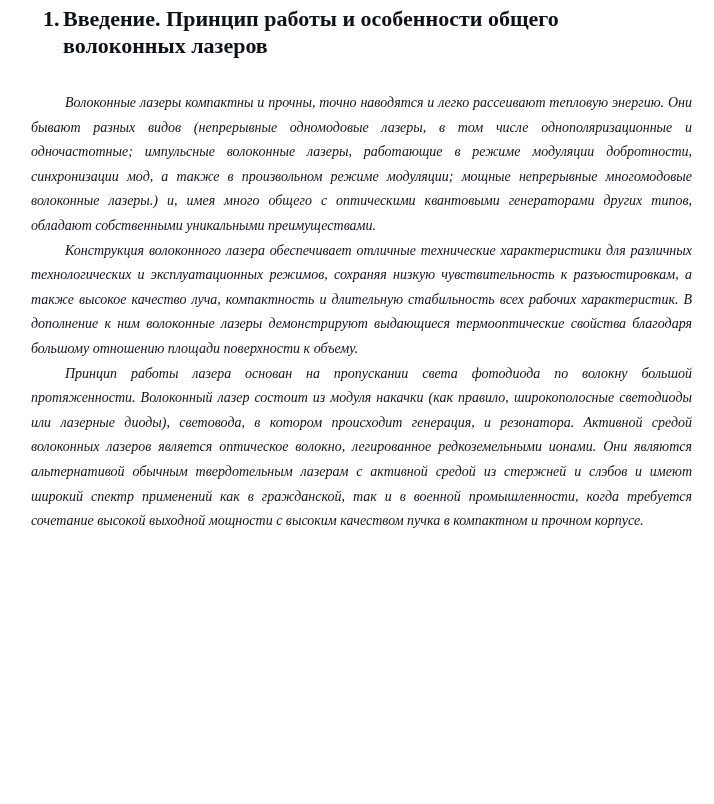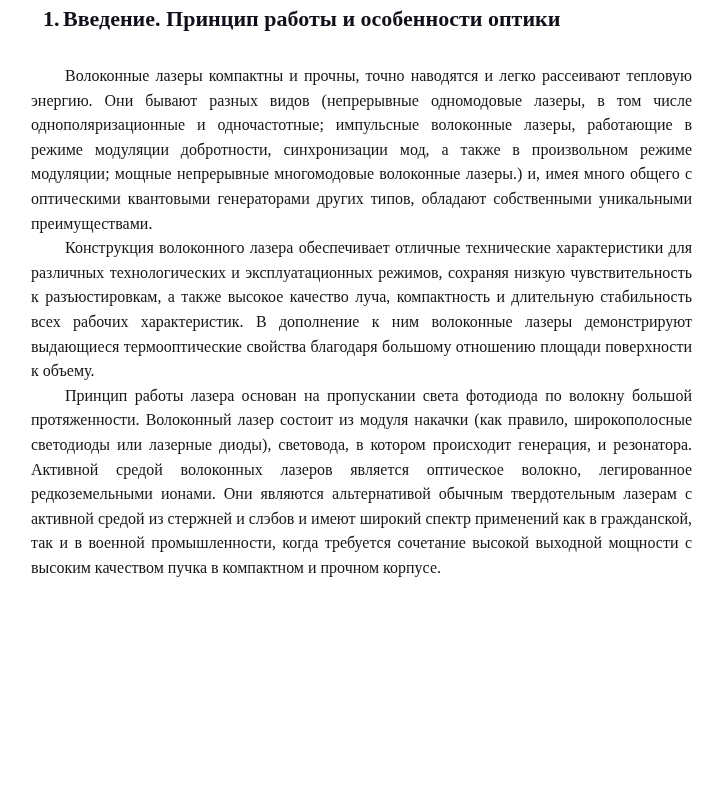--- a/index.html
+++ b/index.html
@@ -32,36 +32,38 @@
   }
   .h-num {
     flex: 0 0 auto;
     min-width: 20px;
   }
   .h-text {
     flex: 1 1 auto;
   }
   .body-text p {
     margin: 0;
-    font-size: 16px;
+    font-size: 14px;
     line-height: 24.6px;
     text-align: justify;
     text-indent: 34px;
     color: #131318;
+    font-style: italic;
   }
 </style>
 </head>
 <body>
 
 <div class="doc">
 
   <h1 class="heading">
     <span class="h-num">1.</span>
     <span class="h-text">
-      <span>Введение. Принцип работы и особенности оптики</span><br>
+      <span>Введение. Принцип работы и особенности общего</span><br>
+      <span>волоконных лазеров</span>
     </span>
   </h1>
 
   <div class="body-text">
     <p>Волоконные лазеры компактны и прочны, точно наводятся и легко рассеивают тепловую энергию. Они бывают разных видов (непрерывные одномодовые лазеры, в том числе однополяризационные и одночастотные; импульсные волоконные лазеры, работающие в режиме модуляции добротности, синхронизации мод, а также в произвольном режиме модуляции; мощные непрерывные многомодовые волоконные лазеры.) и, имея много общего с оптическими квантовыми генераторами других типов, обладают собственными уникальными преимуществами.</p>
     <p>Конструкция волоконного лазера обеспечивает отличные технические характеристики для различных технологических и эксплуатационных режимов, сохраняя низкую чувствительность к разъюстировкам, а также высокое качество луча, компактность и длительную стабильность всех рабочих характеристик. В дополнение к ним волоконные лазеры демонстрируют выдающиеся термооптические свойства благодаря большому отношению площади поверхности к объему.</p>
     <p>Принцип работы лазера основан на пропускании света фотодиода по волокну большой протяженности. Волоконный лазер состоит из модуля накачки (как правило, широкополосные светодиоды или лазерные диоды), световода, в котором происходит генерация, и резонатора. Активной средой волоконных лазеров является оптическое волокно, легированное редкоземельными ионами. Они являются альтернативой обычным твердотельным лазерам с активной средой из стержней и слэбов и имеют широкий спектр применений как в гражданской, так и в военной промышленности, когда требуется сочетание высокой выходной мощности с высоким качеством пучка в компактном и прочном корпусе.</p>
   </div>
 
 </div>

